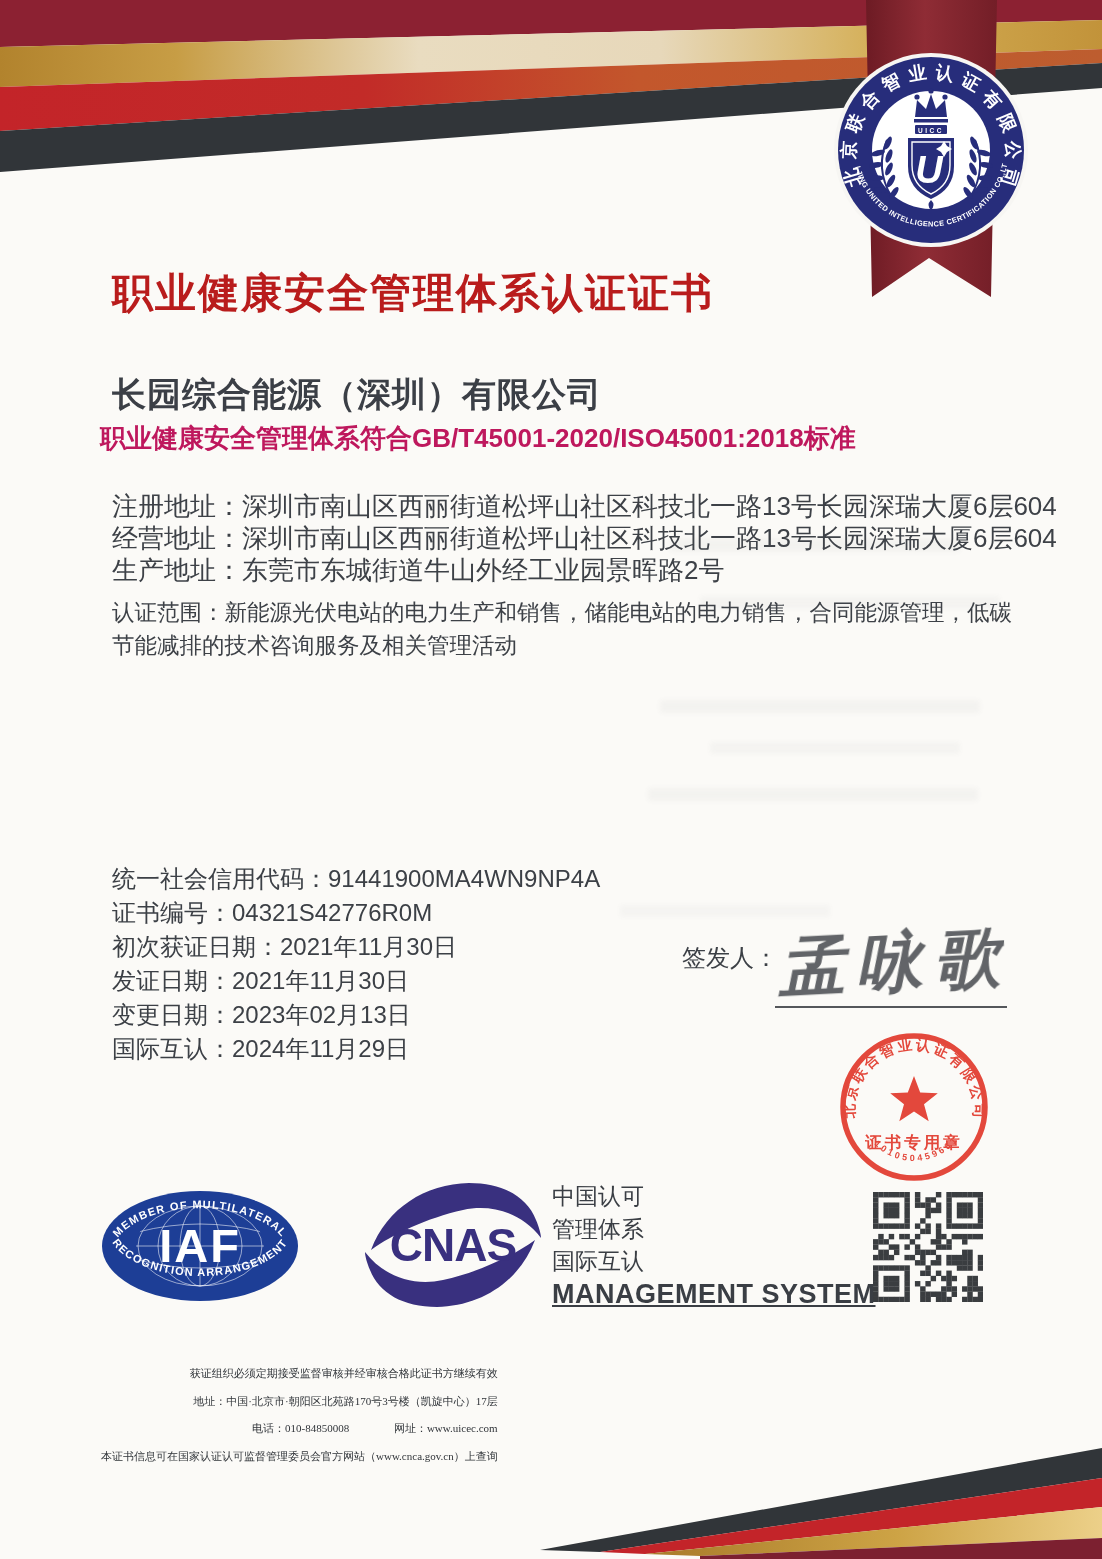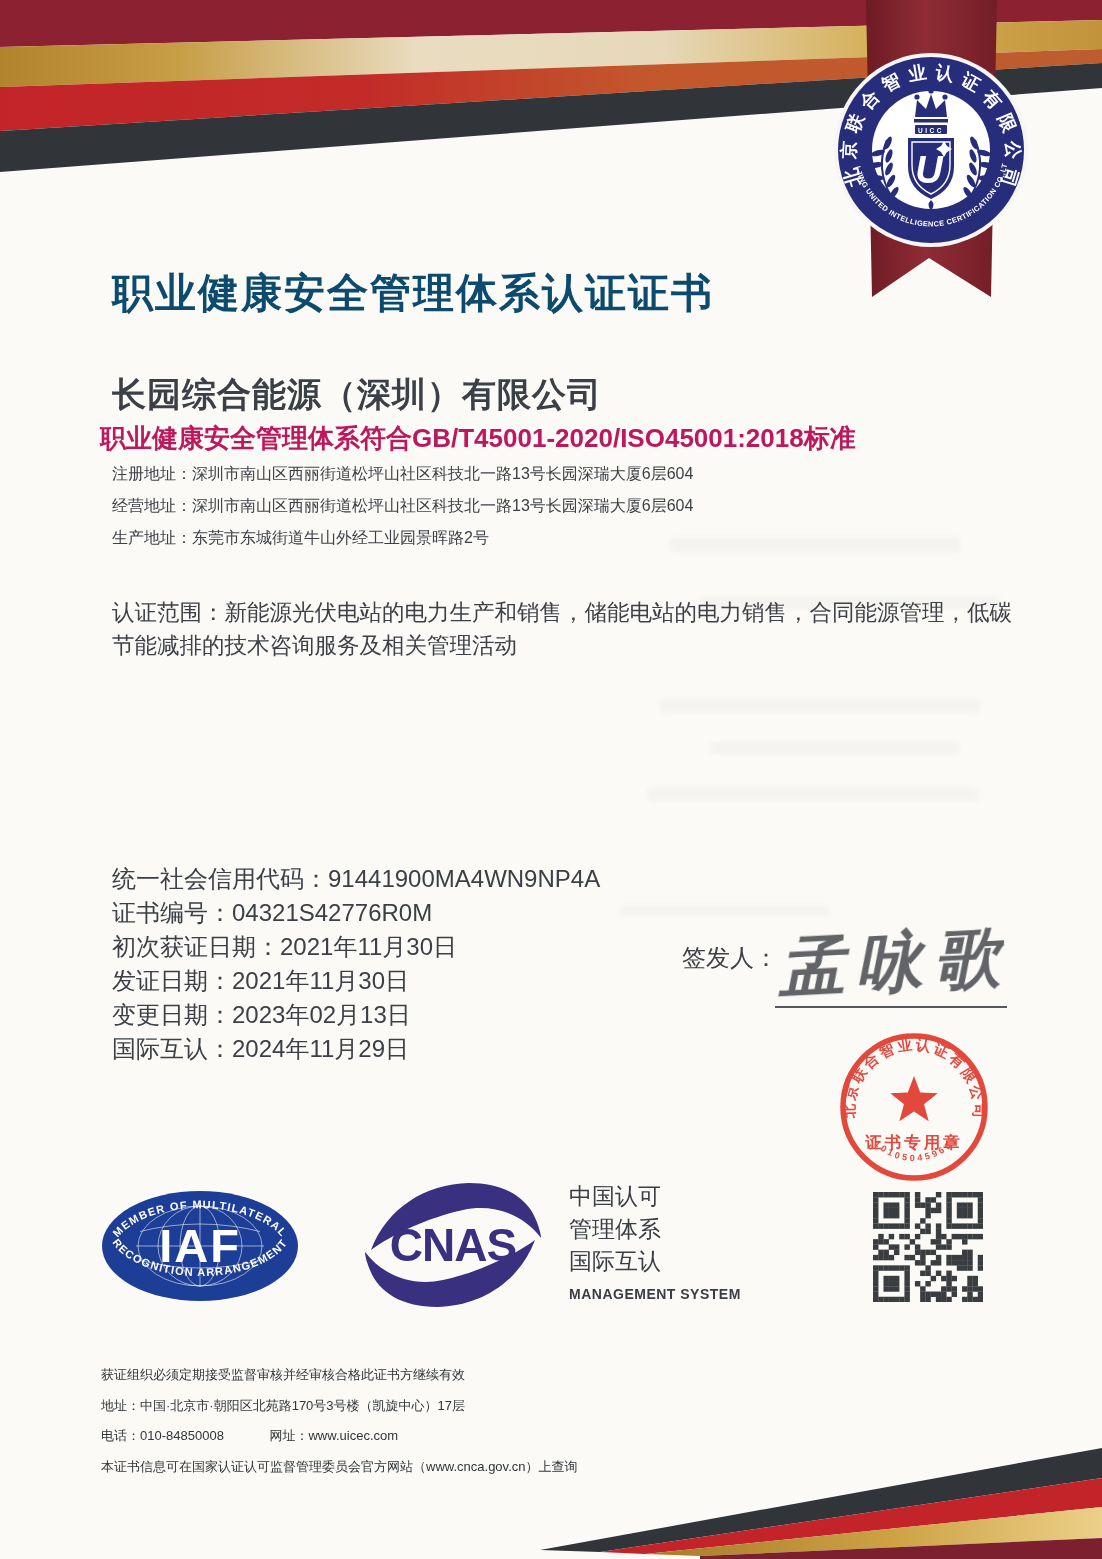--- a/index.html
+++ b/index.html
@@ -4,40 +4,40 @@
 <style>
   html,body{margin:0;padding:0;background:#e8e8e6;}
   .page{
     position:relative;width:1102px;height:1559px;margin:0 auto;
     background:#fbfaf7;overflow:hidden;
     font-family:"Liberation Sans",sans-serif;color:#3b3f45;
   }
   svg{display:block;}
   .abs{position:absolute;}
   
-  .cert-title{left:112px;top:266px;font-size:41px;font-weight:bold;color:#0c4a6e;letter-spacing:2px;}
+  .cert-title{left:112px;top:266px;font-size:41px;font-weight:bold;color:#b91c1c;letter-spacing:2px;}
   .company-name{left:112px;top:372px;font-size:34px;font-weight:bold;color:#3b3f46;letter-spacing:1px;}
   .standard-line{left:100px;top:421px;font-size:26px;font-weight:bold;color:#be185d;}
-  .address-block{left:112px;top:458px;font-size:16px;line-height:32px;color:#3d4147;}
+  .address-block{left:112px;top:490px;font-size:26px;line-height:32px;color:#3d4147;}
   .scope-block{left:112px;top:572px;width:920px;font-size:22.5px;line-height:33px;color:#3d4147;margin-top:24px;}
   .info-block{left:112px;top:862px;font-size:24px;line-height:34px;color:#3c4046;}
   
   .signer-label{left:682px;top:942px;font-size:24px;color:#3c4046;}
   .signature-name{
     left:778px;top:918px;font-size:66px;font-weight:bold;font-style:italic;
     color:#4d5055;letter-spacing:12px;transform:rotate(-3deg);
     filter:blur(0.4px);opacity:.88;white-space:nowrap;
   }
   .signature-underline{left:775px;top:1006px;width:232px;height:2px;background:#54575b;}
   
-  .accreditation{left:569px;top:1180px;color:#3a3e44;}
+  .accreditation{left:552px;top:1180px;color:#3a3e44;}
   .accreditation .cn{font-size:23px;line-height:32.5px;}
-  .accreditation .en{font-size:14px;font-weight:bold;line-height:32px;letter-spacing:.5px;}
+  .accreditation .en{font-size:27px;font-weight:bold;line-height:32px;letter-spacing:.5px;text-decoration:underline;}
   
-  .footer{left:101px;top:1366px;font-family:Liberation Sans, sans-serif;font-size:13px;color:#303439;}
+  .footer{left:101px;top:1366px;font-family:Liberation Serif, serif;font-size:11px;color:#303439;text-align:right;}
   .footer .fline{margin-bottom:12.5px;}
   .footer .gap{display:inline-block;width:42px;}
   
   .ghost{position:absolute;background:#6a6d72;filter:blur(2.5px);border-radius:2px;}
 </style>
 </head>
 <body>
 
 <div class="page">
 

